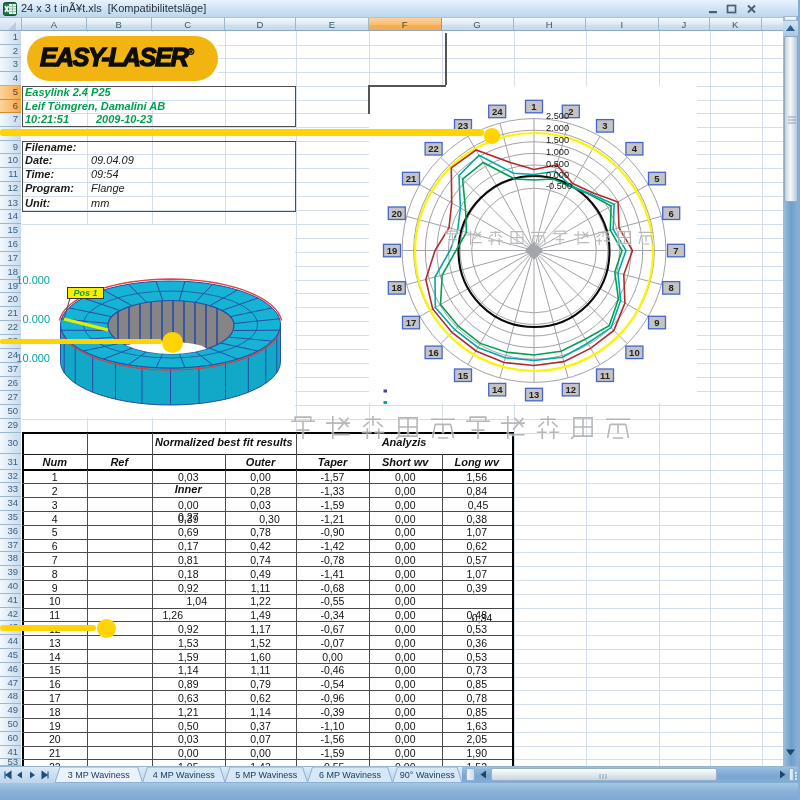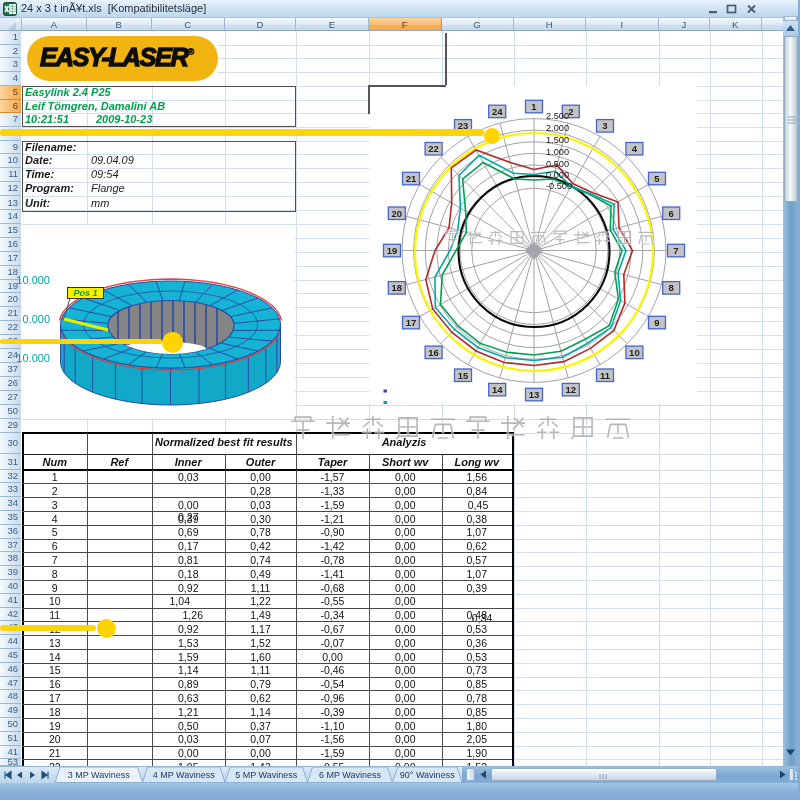--- a/index.html
+++ b/index.html
@@ -94,21 +94,21 @@
 <div class="rowhdr" style="top:593.8000000000001px;height:13.799999999999955px;line-height:12.799999999999955px">41</div>
 <div class="rowhdr" style="top:607.6px;height:13.800000000000068px;line-height:12.800000000000068px">42</div>
 <div class="rowhdr" style="top:621.4000000000001px;height:13.799999999999955px;line-height:12.799999999999955px">43</div>
 <div class="rowhdr" style="top:635.2px;height:13.799999999999955px;line-height:12.799999999999955px">44</div>
 <div class="rowhdr" style="top:649.0px;height:13.800000000000068px;line-height:12.800000000000068px">45</div>
 <div class="rowhdr" style="top:662.8000000000001px;height:13.799999999999955px;line-height:12.799999999999955px">46</div>
 <div class="rowhdr" style="top:676.6px;height:13.800000000000068px;line-height:12.800000000000068px">47</div>
 <div class="rowhdr" style="top:690.4000000000001px;height:13.799999999999955px;line-height:12.799999999999955px">48</div>
 <div class="rowhdr" style="top:704.2px;height:13.799999999999955px;line-height:12.799999999999955px">49</div>
 <div class="rowhdr" style="top:718.0px;height:13.799999999999955px;line-height:12.799999999999955px">50</div>
-<div class="rowhdr" style="top:731.8px;height:13.800000000000068px;line-height:12.800000000000068px">51</div>
+<div class="rowhdr" style="top:731.8px;height:13.800000000000068px;line-height:12.800000000000068px">60</div>
 <div class="rowhdr" style="top:745.6px;height:13.800000000000068px;line-height:12.800000000000068px">41</div>
 <div class="rowhdr" style="top:759.4000000000001px;height:6.599999999999909px;line-height:5.599999999999909px">53</div>
 <div class="gl-h" style="left:21.5px;top:44.72px;width:762.5px"></div>
 <div class="gl-h" style="left:21.5px;top:58.44px;width:762.5px"></div>
 <div class="gl-h" style="left:21.5px;top:72.16px;width:762.5px"></div>
 <div class="gl-h" style="left:21.5px;top:85.88px;width:762.5px"></div>
 <div class="gl-h" style="left:21.5px;top:99.60000000000001px;width:762.5px"></div>
 <div class="gl-h" style="left:21.5px;top:113.32000000000001px;width:762.5px"></div>
 <div class="gl-h" style="left:21.5px;top:127.04px;width:762.5px"></div>
 <div class="gl-h" style="left:21.5px;top:140.76px;width:762.5px"></div>
@@ -360,21 +360,21 @@
 <div class="abs" style="left:21.5px;top:432.2px;width:2px;height:333.8px;background:#000"></div>
 <div class="abs" style="left:511.5px;top:432.2px;width:2px;height:333.8px;background:#000"></div>
 <div class="tcell thead" style="left:151.5px;top:436.2px;width:144.5px">Normalized best fit results</div>
 <div class="tcell thead" style="left:296px;top:436.2px;width:216px">Analyzis</div>
 <div class="tline" style="left:87px;top:433.2px;width:1px;height:20.400000000000034px"></div>
 <div class="tline" style="left:151.5px;top:433.2px;width:1px;height:20.400000000000034px"></div>
 <div class="tline" style="left:296px;top:433.2px;width:1px;height:20.400000000000034px"></div>
 <div class="abs" style="left:21.5px;top:453.6px;width:490.5px;height:1.5px;background:#222"></div>
 <div class="tcell thead" style="left:22.5px;top:456.1px;width:64.5px">Num</div>
 <div class="tcell thead" style="left:87px;top:456.1px;width:64.5px">Ref</div>
-<div class="tcell thead" style="left:151.5px;top:456px;width:73.5px">Inner</div>
+<div class="tcell thead" style="left:151.5px;top:483px;width:73.5px">Inner</div>
 <div class="tcell thead" style="left:225px;top:456.1px;width:71px">Outer</div>
 <div class="tcell thead" style="left:296px;top:456.1px;width:73px">Taper</div>
 <div class="tcell thead" style="left:369px;top:456.1px;width:72.5px">Short wv</div>
 <div class="tcell thead" style="left:441.5px;top:456.1px;width:70.5px">Long wv</div>
 <div class="tline" style="left:87px;top:453.6px;width:1px;height:16.0px"></div>
 <div class="tline" style="left:151.5px;top:453.6px;width:1px;height:16.0px"></div>
 <div class="tline" style="left:225px;top:453.6px;width:1px;height:16.0px"></div>
 <div class="tline" style="left:296px;top:453.6px;width:1px;height:16.0px"></div>
 <div class="tline" style="left:369px;top:453.6px;width:1px;height:16.0px"></div>
 <div class="tline" style="left:441.5px;top:453.6px;width:1px;height:16.0px"></div>
@@ -413,21 +413,21 @@
 <div class="tcell" style="left:441.5px;top:498.70000000000005px;width:73px;height:12.300000000000011px">0,45</div>
 <div class="tline" style="left:87px;top:497.20000000000005px;width:1px;height:13.800000000000011px"></div>
 <div class="tline" style="left:151.5px;top:497.20000000000005px;width:1px;height:13.800000000000011px"></div>
 <div class="tline" style="left:225px;top:497.20000000000005px;width:1px;height:13.800000000000011px"></div>
 <div class="tline" style="left:296px;top:497.20000000000005px;width:1px;height:13.800000000000011px"></div>
 <div class="tline" style="left:369px;top:497.20000000000005px;width:1px;height:13.800000000000011px"></div>
 <div class="tline" style="left:441.5px;top:497.20000000000005px;width:1px;height:13.800000000000011px"></div>
 <div class="tline" style="left:21.5px;top:511.00000000000006px;width:490.5px;height:1px"></div>
 <div class="tcell" style="left:22.5px;top:512.5px;width:64.5px;height:12.299999999999955px">4</div>
 <div class="tcell" style="left:151.5px;top:512.5px;width:73.5px;height:12.299999999999955px">0,39</div>
-<div class="tcell" style="left:225px;top:512.5px;width:71px;height:12.299999999999955px">0,30</div>
+<div class="tcell" style="left:234px;top:512.5px;width:71px;height:12.299999999999955px">0,30</div>
 <div class="tcell" style="left:296px;top:512.5px;width:73px;height:12.299999999999955px">-1,21</div>
 <div class="tcell" style="left:369px;top:512.5px;width:72.5px;height:12.299999999999955px">0,00</div>
 <div class="tcell" style="left:441.5px;top:512.5px;width:70.5px;height:12.299999999999955px">0,38</div>
 <div class="tline" style="left:87px;top:511.0px;width:1px;height:13.799999999999955px"></div>
 <div class="tline" style="left:151.5px;top:511.0px;width:1px;height:13.799999999999955px"></div>
 <div class="tline" style="left:225px;top:511.0px;width:1px;height:13.799999999999955px"></div>
 <div class="tline" style="left:296px;top:511.0px;width:1px;height:13.799999999999955px"></div>
 <div class="tline" style="left:369px;top:511.0px;width:1px;height:13.799999999999955px"></div>
 <div class="tline" style="left:441.5px;top:511.0px;width:1px;height:13.799999999999955px"></div>
 <div class="tline" style="left:21.5px;top:524.8px;width:490.5px;height:1px"></div>
@@ -490,34 +490,34 @@
 <div class="tcell" style="left:369px;top:581.5px;width:72.5px;height:12.299999999999955px">0,00</div>
 <div class="tcell" style="left:441.5px;top:581.5px;width:70.5px;height:12.299999999999955px">0,39</div>
 <div class="tline" style="left:87px;top:580.0px;width:1px;height:13.799999999999955px"></div>
 <div class="tline" style="left:151.5px;top:580.0px;width:1px;height:13.799999999999955px"></div>
 <div class="tline" style="left:225px;top:580.0px;width:1px;height:13.799999999999955px"></div>
 <div class="tline" style="left:296px;top:580.0px;width:1px;height:13.799999999999955px"></div>
 <div class="tline" style="left:369px;top:580.0px;width:1px;height:13.799999999999955px"></div>
 <div class="tline" style="left:441.5px;top:580.0px;width:1px;height:13.799999999999955px"></div>
 <div class="tline" style="left:21.5px;top:593.8px;width:490.5px;height:1px"></div>
 <div class="tcell" style="left:22.5px;top:595.3000000000001px;width:64.5px;height:12.299999999999955px">10</div>
-<div class="tcell" style="left:143px;top:595.3000000000001px;width:73.5px;height:12.299999999999955px">1,04</div>
+<div class="tcell" style="left:160px;top:595.3000000000001px;width:73.5px;height:12.299999999999955px">1,04</div>
 <div class="tcell" style="left:225px;top:595.3000000000001px;width:71px;height:12.299999999999955px">1,22</div>
 <div class="tcell" style="left:296px;top:595.3000000000001px;width:73px;height:12.299999999999955px">-0,55</div>
 <div class="tcell" style="left:369px;top:595.3000000000001px;width:72.5px;height:12.299999999999955px">0,00</div>
 <div class="tcell" style="left:441.5px;top:612px;width:81px;height:12.299999999999955px">0,34</div>
 <div class="tline" style="left:87px;top:593.8000000000001px;width:1px;height:13.799999999999955px"></div>
 <div class="tline" style="left:151.5px;top:593.8000000000001px;width:1px;height:13.799999999999955px"></div>
 <div class="tline" style="left:225px;top:593.8000000000001px;width:1px;height:13.799999999999955px"></div>
 <div class="tline" style="left:296px;top:593.8000000000001px;width:1px;height:13.799999999999955px"></div>
 <div class="tline" style="left:369px;top:593.8000000000001px;width:1px;height:13.799999999999955px"></div>
 <div class="tline" style="left:441.5px;top:593.8000000000001px;width:1px;height:13.799999999999955px"></div>
 <div class="tline" style="left:21.5px;top:607.6px;width:490.5px;height:1px"></div>
 <div class="tcell" style="left:22.5px;top:609.1px;width:64.5px;height:12.299999999999955px">11</div>
-<div class="tcell" style="left:156px;top:609.1px;width:73.5px;height:12.299999999999955px">1,26</div>
+<div class="tcell" style="left:136px;top:609.1px;width:73.5px;height:12.299999999999955px">1,26</div>
 <div class="tcell" style="left:225px;top:609.1px;width:71px;height:12.299999999999955px">1,49</div>
 <div class="tcell" style="left:296px;top:609.1px;width:73px;height:12.299999999999955px">-0,34</div>
 <div class="tcell" style="left:369px;top:609.1px;width:72.5px;height:12.299999999999955px">0,00</div>
 <div class="tcell" style="left:441.5px;top:609.1px;width:70.5px;height:12.299999999999955px">0,48</div>
 <div class="tline" style="left:87px;top:607.6px;width:1px;height:13.799999999999955px"></div>
 <div class="tline" style="left:151.5px;top:607.6px;width:1px;height:13.799999999999955px"></div>
 <div class="tline" style="left:225px;top:607.6px;width:1px;height:13.799999999999955px"></div>
 <div class="tline" style="left:296px;top:607.6px;width:1px;height:13.799999999999955px"></div>
 <div class="tline" style="left:369px;top:607.6px;width:1px;height:13.799999999999955px"></div>
 <div class="tline" style="left:441.5px;top:607.6px;width:1px;height:13.799999999999955px"></div>
@@ -611,21 +611,21 @@
 <div class="tline" style="left:225px;top:704.2px;width:1px;height:13.799999999999955px"></div>
 <div class="tline" style="left:296px;top:704.2px;width:1px;height:13.799999999999955px"></div>
 <div class="tline" style="left:369px;top:704.2px;width:1px;height:13.799999999999955px"></div>
 <div class="tline" style="left:441.5px;top:704.2px;width:1px;height:13.799999999999955px"></div>
 <div class="tline" style="left:21.5px;top:718.0px;width:490.5px;height:1px"></div>
 <div class="tcell" style="left:22.5px;top:719.5px;width:64.5px;height:12.299999999999955px">19</div>
 <div class="tcell" style="left:151.5px;top:719.5px;width:73.5px;height:12.299999999999955px">0,50</div>
 <div class="tcell" style="left:225px;top:719.5px;width:71px;height:12.299999999999955px">0,37</div>
 <div class="tcell" style="left:296px;top:719.5px;width:73px;height:12.299999999999955px">-1,10</div>
 <div class="tcell" style="left:369px;top:719.5px;width:72.5px;height:12.299999999999955px">0,00</div>
-<div class="tcell" style="left:441.5px;top:719.5px;width:70.5px;height:12.299999999999955px">1,80</div>
+<div class="tcell" style="left:441.5px;top:719.5px;width:70.5px;height:12.299999999999955px">1,63</div>
 <div class="tline" style="left:87px;top:718.0px;width:1px;height:13.799999999999955px"></div>
 <div class="tline" style="left:151.5px;top:718.0px;width:1px;height:13.799999999999955px"></div>
 <div class="tline" style="left:225px;top:718.0px;width:1px;height:13.799999999999955px"></div>
 <div class="tline" style="left:296px;top:718.0px;width:1px;height:13.799999999999955px"></div>
 <div class="tline" style="left:369px;top:718.0px;width:1px;height:13.799999999999955px"></div>
 <div class="tline" style="left:441.5px;top:718.0px;width:1px;height:13.799999999999955px"></div>
 <div class="tline" style="left:21.5px;top:731.8px;width:490.5px;height:1px"></div>
 <div class="tcell" style="left:22.5px;top:733.3px;width:64.5px;height:12.299999999999955px">20</div>
 <div class="tcell" style="left:151.5px;top:733.3px;width:73.5px;height:12.299999999999955px">0,03</div>
 <div class="tcell" style="left:225px;top:733.3px;width:71px;height:12.299999999999955px">0,07</div>

